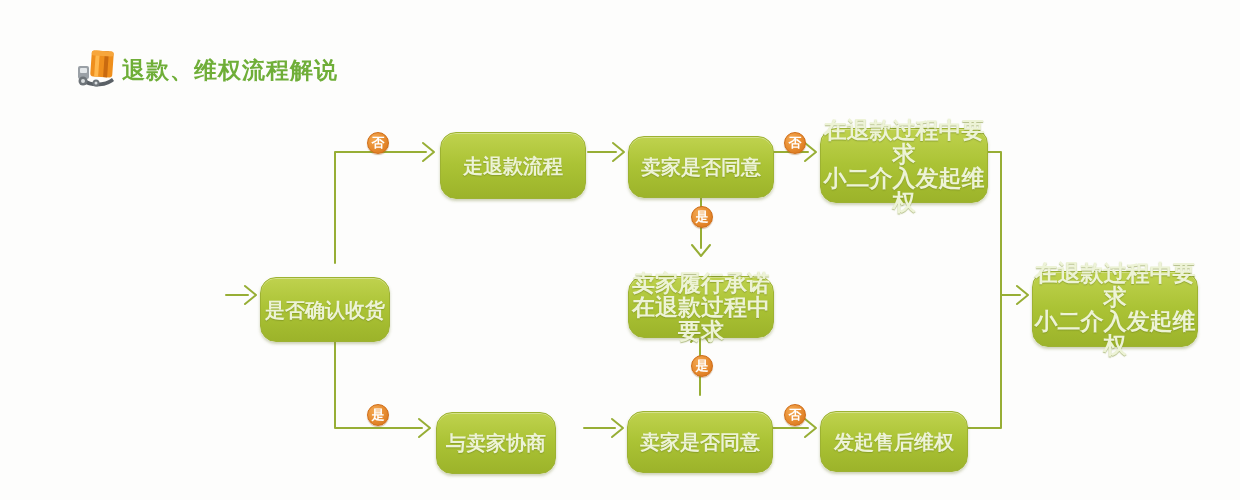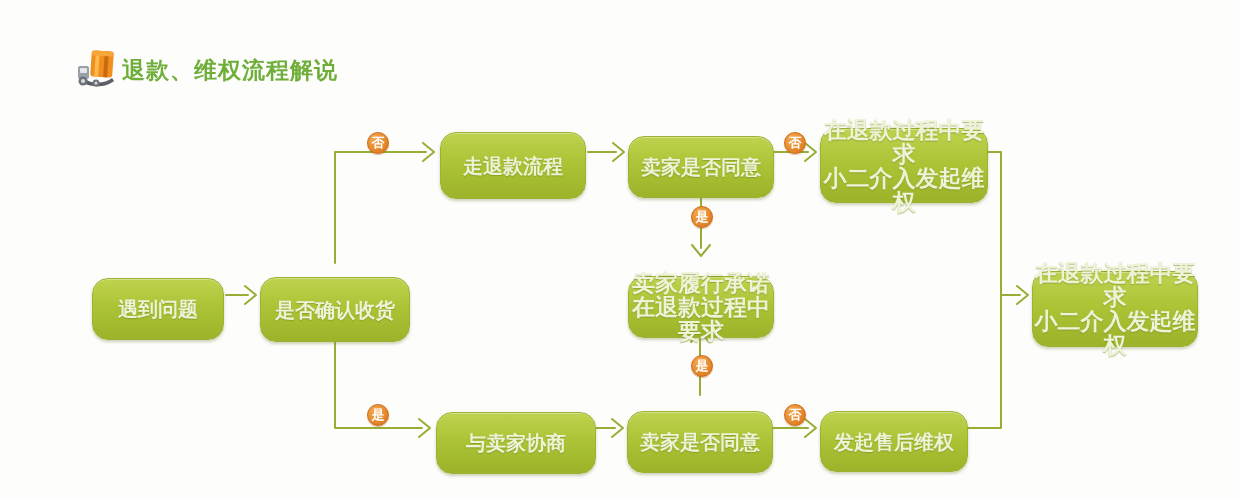--- a/index.html
+++ b/index.html
@@ -67,25 +67,22 @@
       <path d="M584,428 H615"></path>
       <polyline points="612,419 623,428 612,437"></polyline>
       <path d="M773,428 H808"></path>
       <polyline points="805,419 816,428 805,437"></polyline>
       <path d="M988,152 H1001 V428 H968"></path>
       <path d="M1001,295 H1020"></path>
       <polyline points="1017,286 1028,295 1017,304"></polyline>
     </g>
   </svg>
 
-  <div class="node" style="left:92px;top:264px;width:132px;height:62px;">
-    <span class="l1">遇到问题</span>
-  </div>
 
-  <div class="node" style="left:260px;top:263px;width:150px;height:65px;">
+  <div class="node" style="left:260px;top:263px;width:130px;height:65px;">
     <span class="l1">是否确认收货</span>
   </div>
 
   <div class="node" style="left:440px;top:118px;width:146px;height:67px;">
     <span class="l1">走退款流程</span>
   </div>
 
   <div class="node" style="left:628px;top:122px;width:146px;height:62px;">
     <span class="l1">卖家是否同意</span>
   </div>
@@ -93,21 +90,21 @@
   <div class="node two" style="left:820px;top:114px;width:168px;height:75px;">
     <span class="l1">在退款过程中要求</span>
     <span class="l2">小二介入发起维权</span>
   </div>
 
   <div class="node two" style="left:628px;top:262px;width:146px;height:62px;align-items:center;">
     <span class="l1">卖家履行承诺</span>
     <span class="l2">在退款过程中要求</span>
   </div>
 
-  <div class="node" style="left:436px;top:398px;width:160px;height:62px;">
+  <div class="node" style="left:436px;top:398px;width:120px;height:62px;">
     <span class="l1">与卖家协商</span>
   </div>
 
   <div class="node" style="left:627px;top:397px;width:146px;height:62px;">
     <span class="l1">卖家是否同意</span>
   </div>
 
   <div class="node" style="left:820px;top:397px;width:148px;height:61px;justify-content:center;">
     <span class="l1">发起售后维权</span>
   </div>

